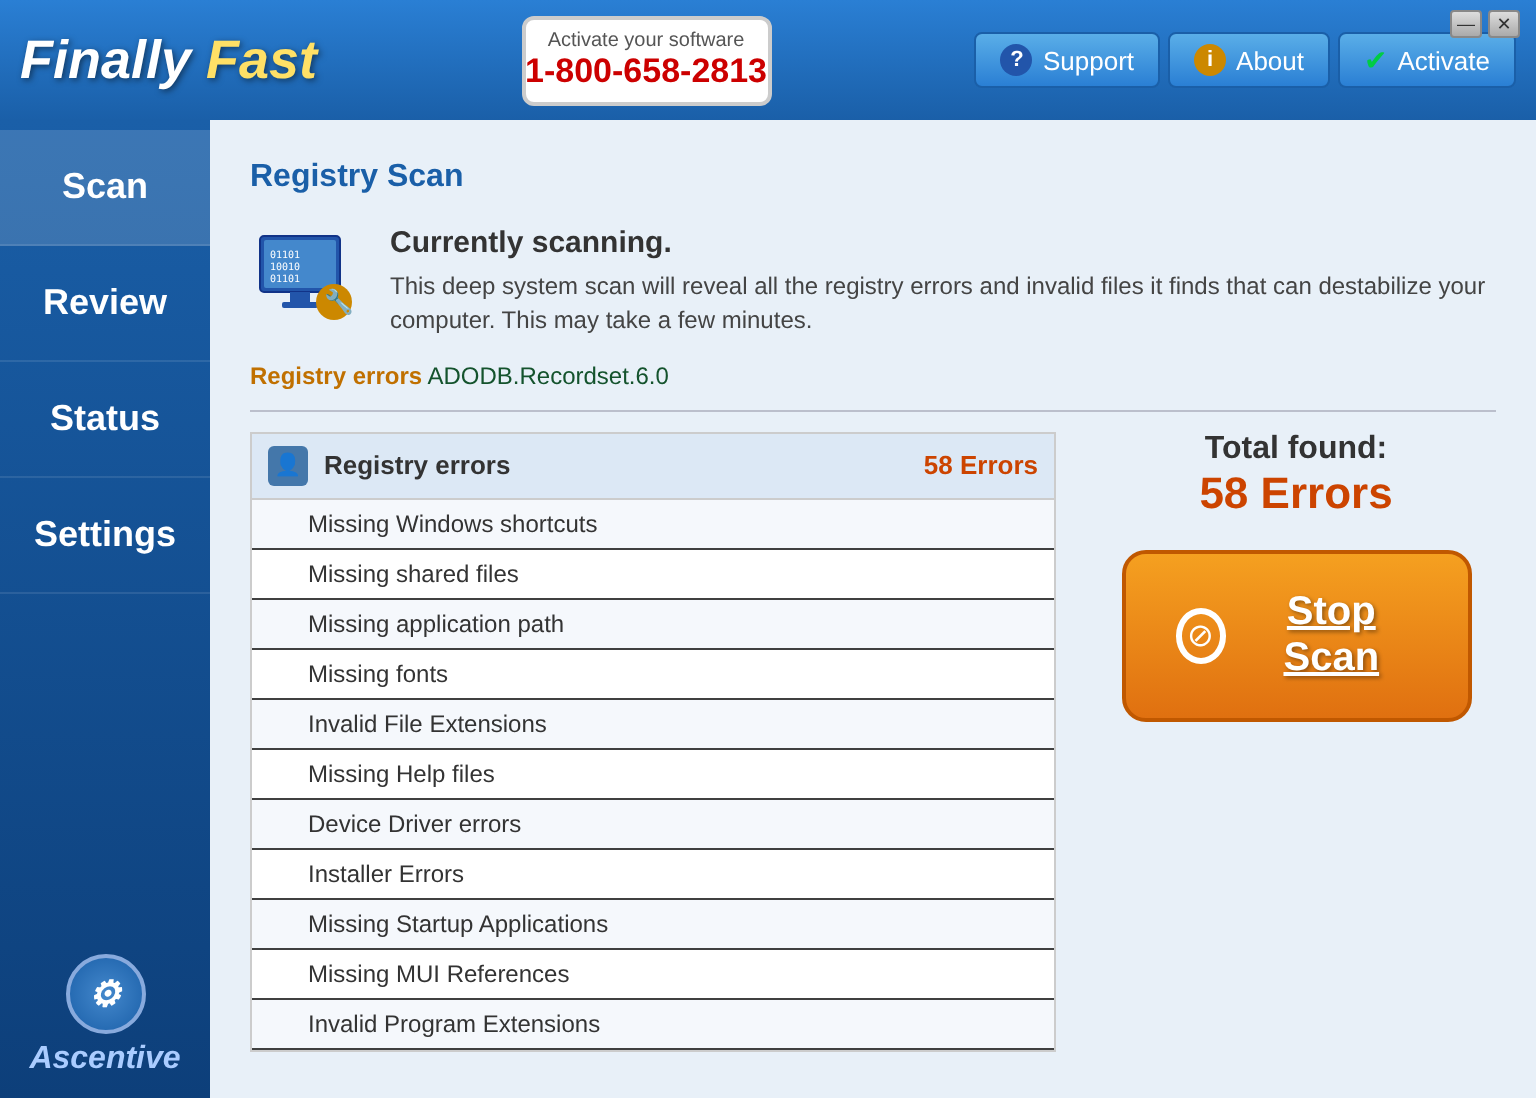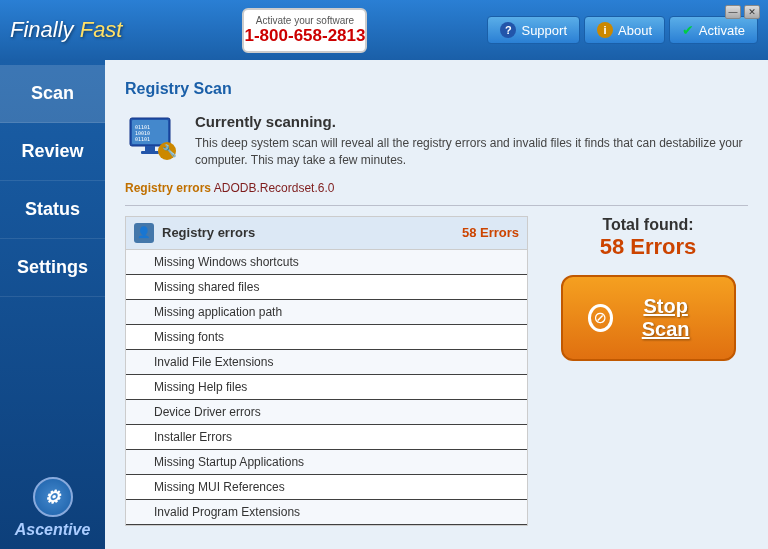--- a/index.html
+++ b/index.html
@@ -18,22 +18,22 @@
       height: 60px;
       display: flex;
       align-items: center;
       justify-content: space-between;
       padding: 0 10px;
       position: relative;
     }
 
     .app-title {
       color: white;
-      font-size: 22px;
-      font-weight: normal;
+      font-size: 27px;
+      font-weight: bold;
       font-style: italic;
       text-shadow: 1px 1px 3px rgba(0,0,0,0.5);
     }
 
     .app-title span {
       color: #ffe066;
     }
 
     .activate-box {
       background: white;
@@ -209,21 +209,21 @@
       font-size: 12px;
       margin-bottom: 10px;
     }
 
     .registry-path .label {
       color: #c07000;
       font-weight: bold;
     }
 
     .registry-path .path {
-      color: #7f1d1d;
+      color: #14532d;
     }
 
     .divider {
       border: none;
       border-top: 1px solid #bbbfcc;
       margin-bottom: 10px;
     }
 
     .scan-body {
       display: flex;

